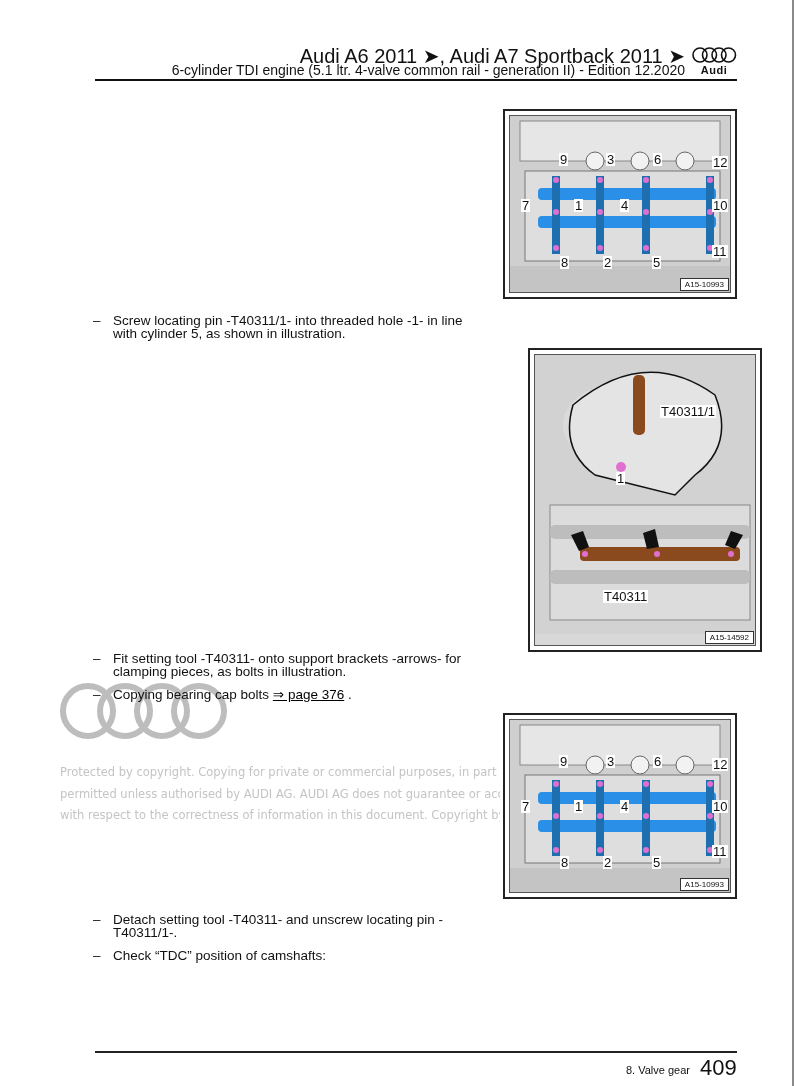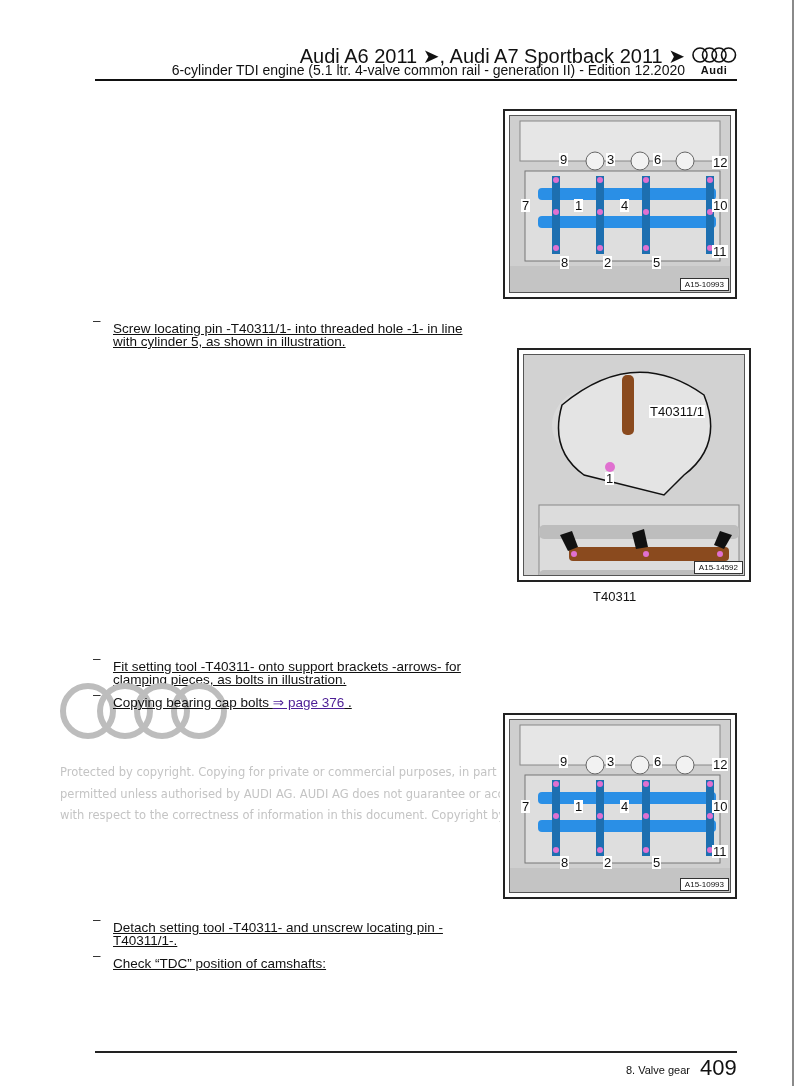--- a/index.html
+++ b/index.html
@@ -11,22 +11,22 @@
   .header { position:absolute; left:95px; top:44px; width:642px; }
   .header .line1 { position:absolute; right:52px; top:0; font-size:20px; white-space:nowrap; }
   .header .line2 { position:absolute; right:52px; top:18px; font-size:14px; white-space:nowrap; }
   .header .rule { position:absolute; left:0; top:35px; width:642px; height:2px; background:#111; }
   .logo-small { position:absolute; right:0; top:2px; width:46px; height:32px; }
   .logo-small svg { display:block; }
   .logo-small .word { position:absolute; left:0; width:46px; top:18px; text-align:center; font-weight:bold; font-size:11px; letter-spacing:0.5px; }
 
   .step { position:absolute; left:93px; font-size:13.5px; line-height:13px; width:380px; }
   .step .dash { position:absolute; left:0; top:0; }
-  .step .text { position:absolute; left:20px; top:8px; width:370px;text-decoration:underline; }
-  .link { color:#4c1d95; text-decoration:underline; }
+  .step .text { position:absolute; left:20px; top:0; width:370px; }
+  .link { color:#000000; text-decoration:underline; }
 
   .figure { position:absolute; border:2px solid #222; background:#fff; box-sizing:border-box; }
   .figure .inner { position:absolute; left:4px; top:4px; right:4px; bottom:4px; border:1px solid #555; overflow:hidden; background:#d8d8d8; }
   .figcode { position:absolute; right:6px; bottom:6px; background:#fff; border:1px solid #333; font-size:8px; padding:1px 4px; }
   .lbl { position:absolute; background:#fff; font-size:13px; line-height:13px; padding:0 1px; }
 
   .watermark-logo { position:absolute; left:58px; top:682px; width:172px; height:58px; }
   .copyright { position:absolute; left:60px; top:762px; font-family:"DejaVu Sans", sans-serif; font-size:11.5px; color:#c4c4c4; line-height:21.5px; white-space:nowrap; width:440px; overflow:hidden; }
 
   .footer-rule { position:absolute; left:95px; top:1051px; width:642px; height:2px; background:#222; }
@@ -102,21 +102,21 @@
   <span class="lbl" style="left:147px; top:145px;">5</span>
   <span class="lbl" style="left:207px; top:134px;">11</span>
   <span class="figcode">A15-10993</span>
 </div>
 
 <div class="step" style="top:314px;">
   <span class="dash">–</span>
   <span class="text">Screw locating pin -T40311/1- into threaded hole -1- in line with cylinder 5, as shown in illustration.</span>
 </div>
 
-<div class="figure" style="left:517px; top:348px; width:234px; height:234px;">
+<div class="figure" style="left:528px; top:348px; width:234px; height:304px;">
   <div class="inner">
     <svg width="224" height="279" viewBox="0 0 224 279">
       <rect width="224" height="279" fill="#d2d2d2"></rect>
       <ellipse cx="80" cy="70" rx="52" ry="40" fill="#dadada"></ellipse>
       <path d="M38 50 Q110 -10 180 40 Q200 90 160 120 L140 140 Q100 130 60 120 Q25 95 38 50 Z" fill="#e4e4e4" stroke="#111" stroke-width="1.5"></path>
       <rect x="98" y="20" width="12" height="60" rx="5" fill="#8a4a1e"></rect>
       <circle cx="86" cy="112" r="5" fill="#e070d0"></circle>
       <rect x="15" y="150" width="200" height="115" fill="#dcdcdc" stroke="#888"></rect>
       <rect x="15" y="170" width="200" height="14" rx="5" fill="#bdbdbd"></rect>
       <rect x="15" y="215" width="200" height="14" rx="5" fill="#bdbdbd"></rect>

